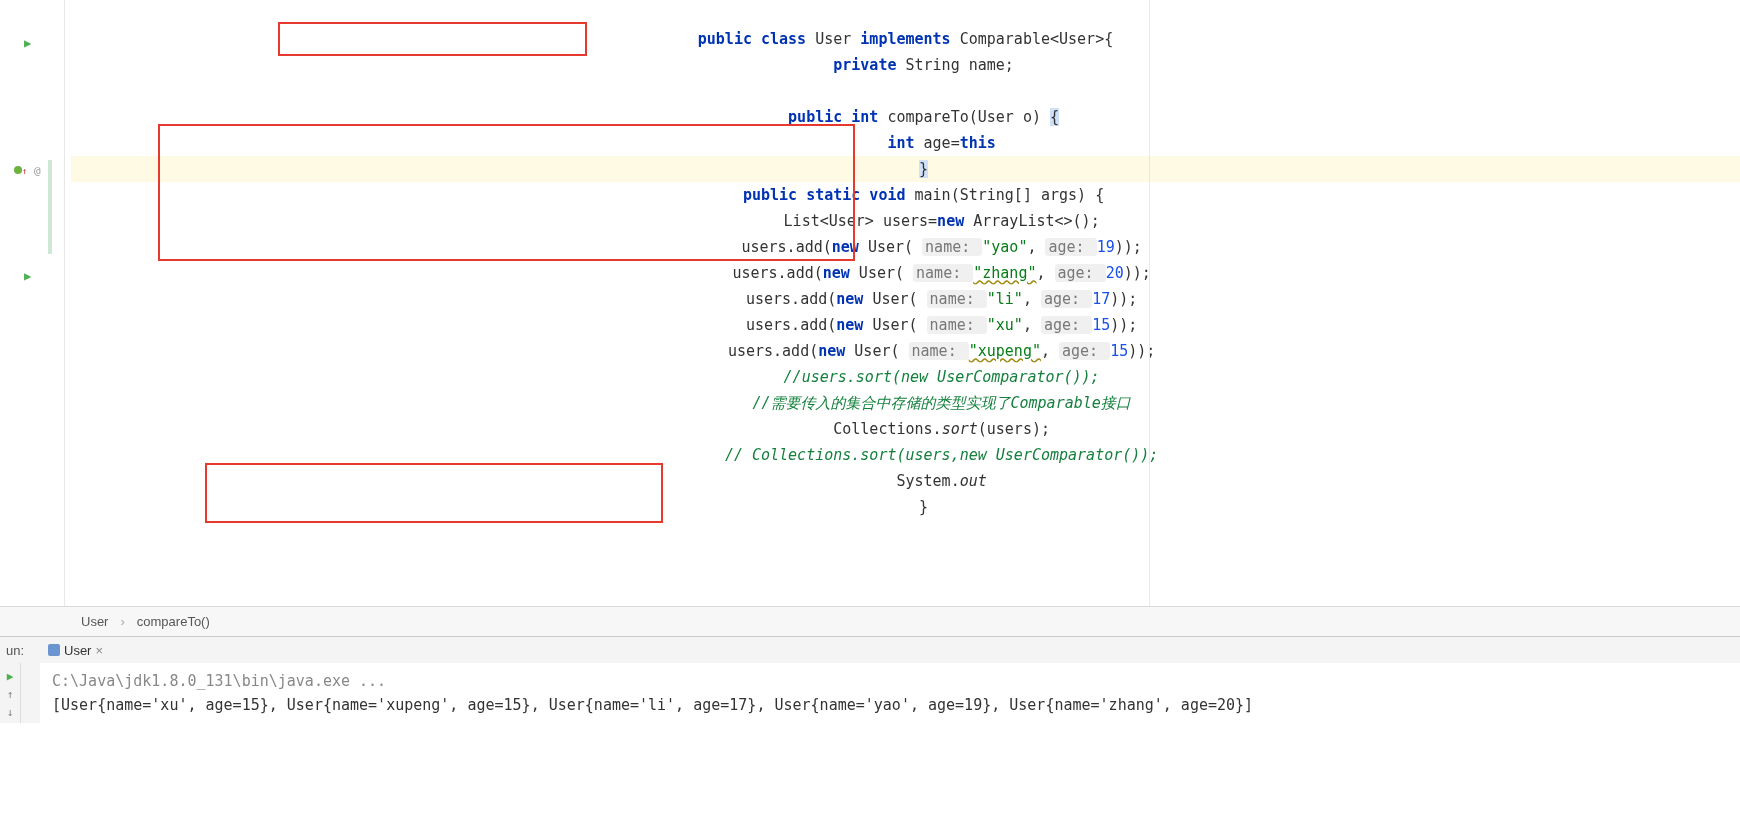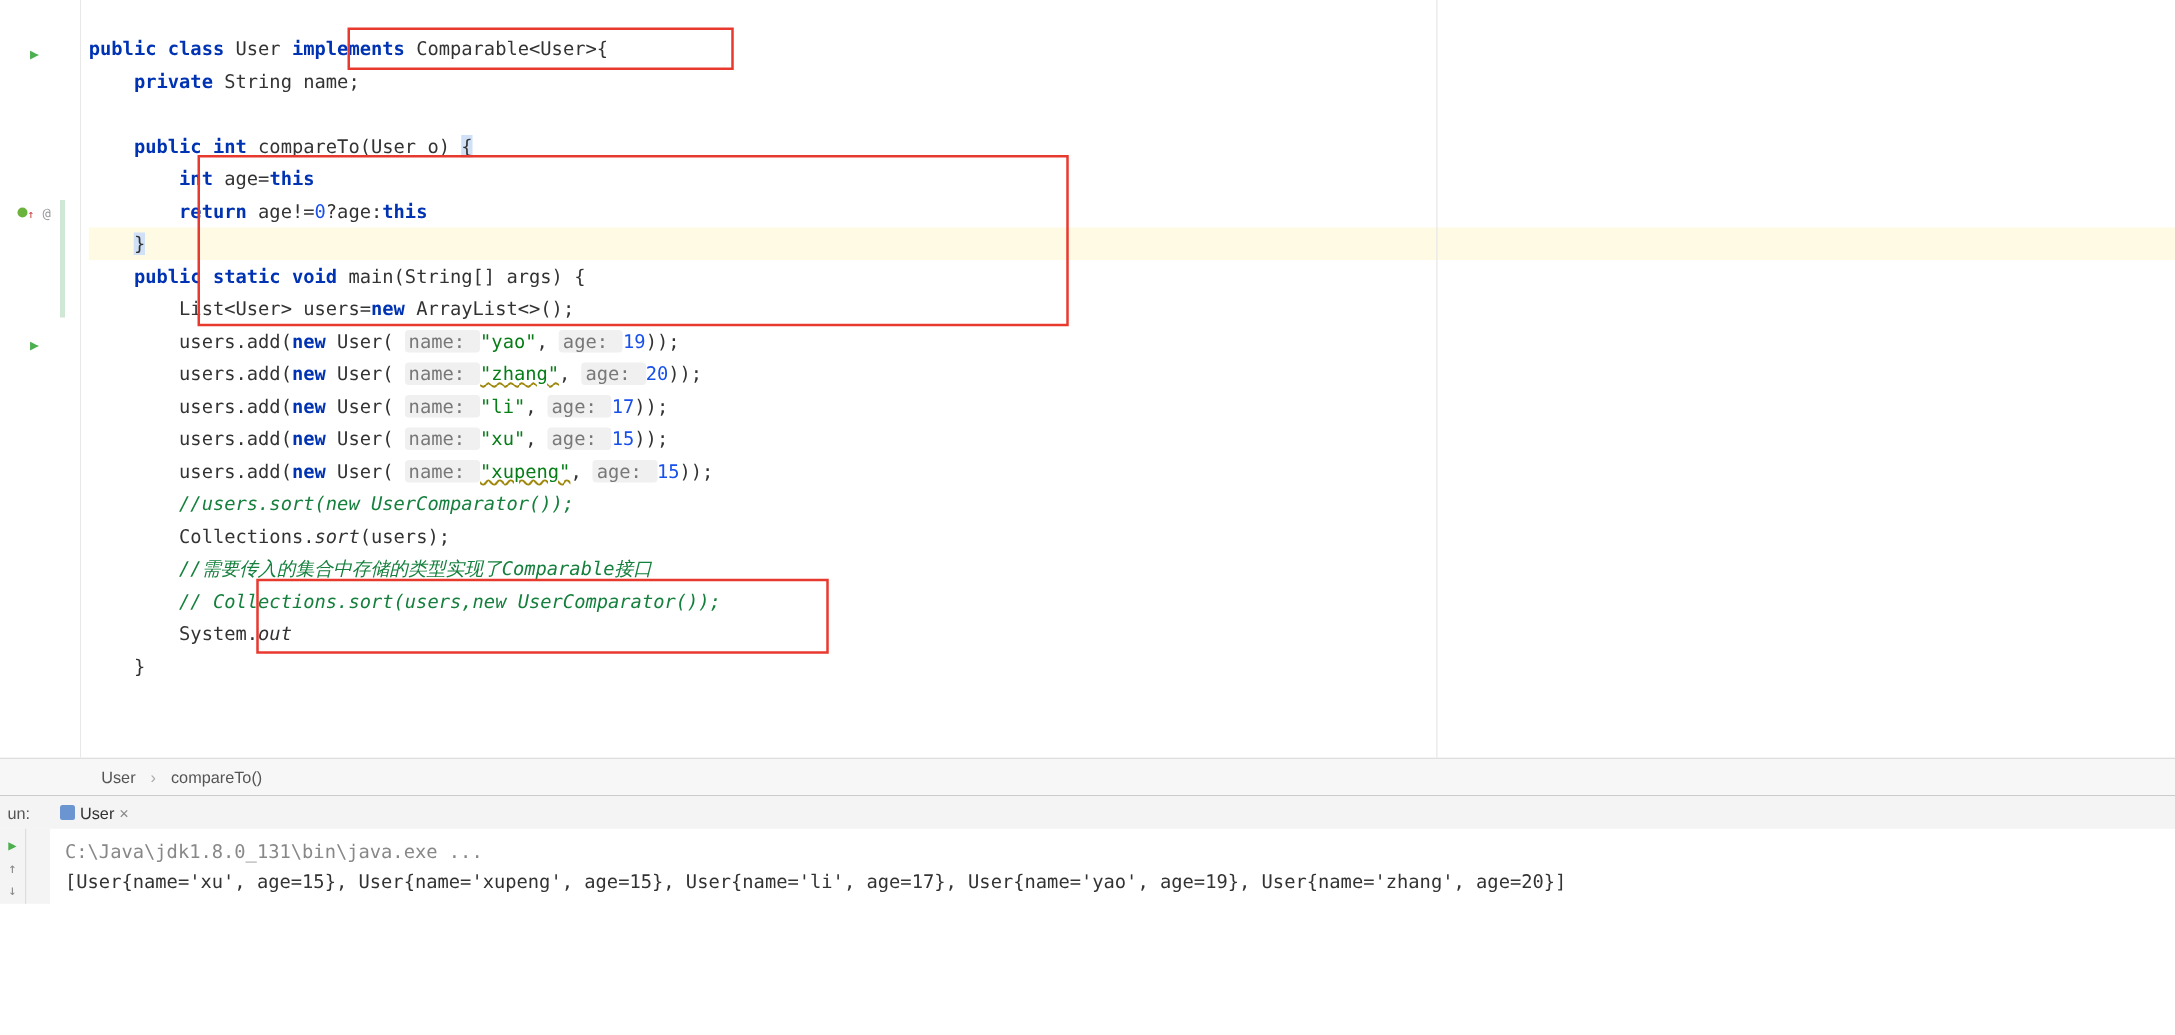--- a/index.html
+++ b/index.html
@@ -7,21 +7,21 @@
   .editor-area { display: flex; height: 606px; }
   .gutter { width: 65px; background: #fff; border-right: 1px solid #e8e8e8; position: relative; }
   .gutter-mark { position: absolute; left: 24px; color: #4caf50; font-size: 12px; }
   .gutter-mark.line2 { top: 36px; }
   .gutter-mark.line12 { top: 269px; }
   .impl-icon { position: absolute; left: 14px; top: 164px; font-size: 11px; }
   .impl-icon .green-circle { display:inline-block; width:8px; height:8px; background:#6cb33e; border-radius:50%; }
   .impl-icon .red-arrow { color:#c83737; font-size:9px; }
   .impl-icon .at { color:#999; }
   .change-bar { position: absolute; left: 48px; top: 160px; width: 4px; height: 94px; background: #cfe8d5; }
-  .code-area { flex: 1; padding-left: 6px; background: #fff; position: relative; }
+  .code-area { flex: 1; padding-left: 6px; background: #fff; position: relative; text-align: center; }
   .code-line { height: 26px; line-height: 26px; white-space: pre; font-family: "Consolas", "Monaco", monospace; font-size: 15px; }
   .kw { color: #0033b3; font-weight: bold; }
   .ann { color: #9e880d; }
   .str { color: #067d17; }
   .num { color: #1750eb; }
   .cmt { color: #15803d; font-style: italic; }
   .static-ital { font-style: italic; }
   .hint { background: #f0f0f0; color: #787878; padding: 0 3px; border-radius: 3px; font-style: normal; margin-top: 24px; }
   .sel-bracket { background: #cfe0f7; }
   .hl-line { background: #fffae3; width: 100%; display: inline-block; }
@@ -64,32 +64,31 @@
     <div class="red-box b1"></div>
     <div class="red-box b2"></div>
     <div class="red-box b3"></div>
 
     <div class="code-line">&nbsp;</div>
     <div class="code-line"><span class="kw">public class </span><span>User </span><span class="kw">implements </span><span>Comparable&lt;User&gt;{</span></div>
     <div class="code-line">    <span class="kw">private </span><span>String </span><span>name;</span></div>
     <div class="code-line">&nbsp;</div>
     <div class="code-line">    <span class="kw">public int </span><span>compareTo(User o) </span><span class="sel-bracket">{</span></div>
     <div class="code-line">        <span class="kw">int </span><span>age=</span><span class="kw">this</span><span></span></div>
-    <div class="code-line">        <span class="kw">return </span><span>age!=</span><span class="num">0</span><span>?age:</span><span class="kw">this</span><span></span></div>
     <div class="code-line hl-line">    <span class="sel-bracket">}</span></div>
     <div class="code-line">    <span class="kw">public static void </span><span>main(String[] args) {</span></div>
     <div class="code-line">        <span>List&lt;User&gt; users=</span><span class="kw">new </span><span>ArrayList&lt;&gt;();</span></div>
     <div class="code-line">        <span>users.add(</span><span class="kw">new </span><span>User( </span><span class="hint">name: </span><span class="str">"yao"</span><span>, </span><span class="hint">age: </span><span class="num">19</span><span>));</span></div>
     <div class="code-line">        <span>users.add(</span><span class="kw">new </span><span>User( </span><span class="hint">name: </span><span class="str underline-green">"zhang"</span><span>, </span><span class="hint">age: </span><span class="num">20</span><span>));</span></div>
     <div class="code-line">        <span>users.add(</span><span class="kw">new </span><span>User( </span><span class="hint">name: </span><span class="str">"li"</span><span>, </span><span class="hint">age: </span><span class="num">17</span><span>));</span></div>
     <div class="code-line">        <span>users.add(</span><span class="kw">new </span><span>User( </span><span class="hint">name: </span><span class="str">"xu"</span><span>, </span><span class="hint">age: </span><span class="num">15</span><span>));</span></div>
     <div class="code-line">        <span>users.add(</span><span class="kw">new </span><span>User( </span><span class="hint">name: </span><span class="str underline-green">"xupeng"</span><span>, </span><span class="hint">age: </span><span class="num">15</span><span>));</span></div>
     <div class="code-line">        <span class="cmt">//users.sort(new UserComparator());</span></div>
+    <div class="code-line">        <span class="cmt">//需要传入的集合中存储的类型实现了Comparable接口</span></div>
     <div class="code-line">        <span>Collections.</span><span class="static-ital">sort</span><span>(users);</span></div>
-    <div class="code-line">        <span class="cmt">//需要传入的集合中存储的类型实现了Comparable接口</span></div>
     <div class="code-line">        <span class="cmt">// Collections.sort(users,new UserComparator());</span></div>
     <div class="code-line">        <span>System.</span><span class="static-ital">out</span><span></span></div>
     <div class="code-line">    <span>}</span></div>
   </div>
 </div>
 
 <div class="breadcrumb">
   <span>User</span>
   <span class="sep">›</span>
   <span>compareTo()</span>

